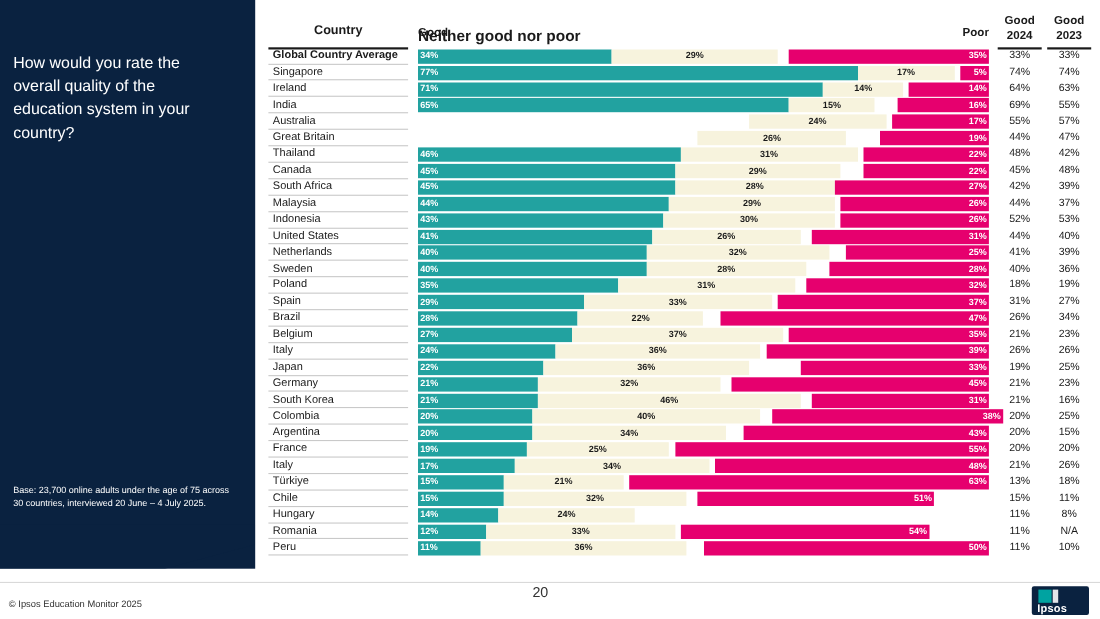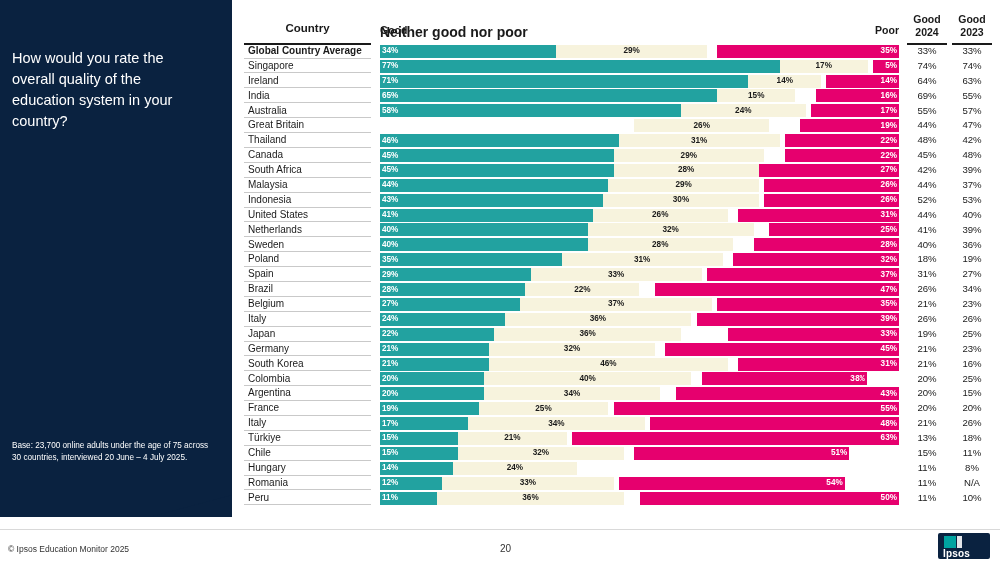--- a/index.html
+++ b/index.html
@@ -65,24 +65,23 @@
   #copyright {
     position: absolute;
     left: 8px;
     top: 544px;
     font-size: 8.5px;
     color: #333333;
   }
   #page-number {
     position: absolute;
     left: 484px;
-    top: 543px;
-    font-size: 10px;
+    top: 531px;
+    font-size: 13px;
     color: #333333;
-    margin-left: 16px;
   }
   #logo {
     position: absolute;
     right: 10px;
     top: 533px;
     width: 52px;
     height: 26px;
     background: #0a2240;
     border-radius: 2px;
   }
@@ -349,23 +348,20 @@
             <span class="seg-label lbl-poor">16%</span>
           </div>
         </div>
         <div class="yr yr1">69%</div>
         <div class="yr yr2">55%</div>
       </div>
       <div class="row">
         <div class="row-country">Australia</div>
         <div class="row-sep"></div>
         <div class="bars">
-          <div class="seg seg-good" style="left: 0px; width: 301.02px;">
-            <span class="seg-label lbl-good">58%</span>
-          </div>
           <div class="seg seg-neither" style="left: 301.02px; width: 124.56px;">
             <span class="seg-label lbl-neither">24%</span>
           </div>
           <div class="seg seg-poor" style="left: 430.77px; width: 88.23px;">
             <span class="seg-label lbl-poor">17%</span>
           </div>
         </div>
         <div class="yr yr1">55%</div>
         <div class="yr yr2">57%</div>
       </div>
@@ -658,21 +654,21 @@
       <div class="row">
         <div class="row-country">Colombia</div>
         <div class="row-sep"></div>
         <div class="bars">
           <div class="seg seg-good" style="left: 0px; width: 103.8px;">
             <span class="seg-label lbl-good">20%</span>
           </div>
           <div class="seg seg-neither" style="left: 103.8px; width: 207.6px;">
             <span class="seg-label lbl-neither">40%</span>
           </div>
-          <div class="seg seg-poor" style="left: 321.78px; width: 165px; font-family: Liberation Mono, monospace;">
+          <div class="seg seg-poor" style="left: 321.78px; width: 210px;">
             <span class="seg-label lbl-poor">38%</span>
           </div>
         </div>
         <div class="yr yr1">20%</div>
         <div class="yr yr2">25%</div>
       </div>
       <div class="row">
         <div class="row-country">Argentina</div>
         <div class="row-sep"></div>
         <div class="bars">

